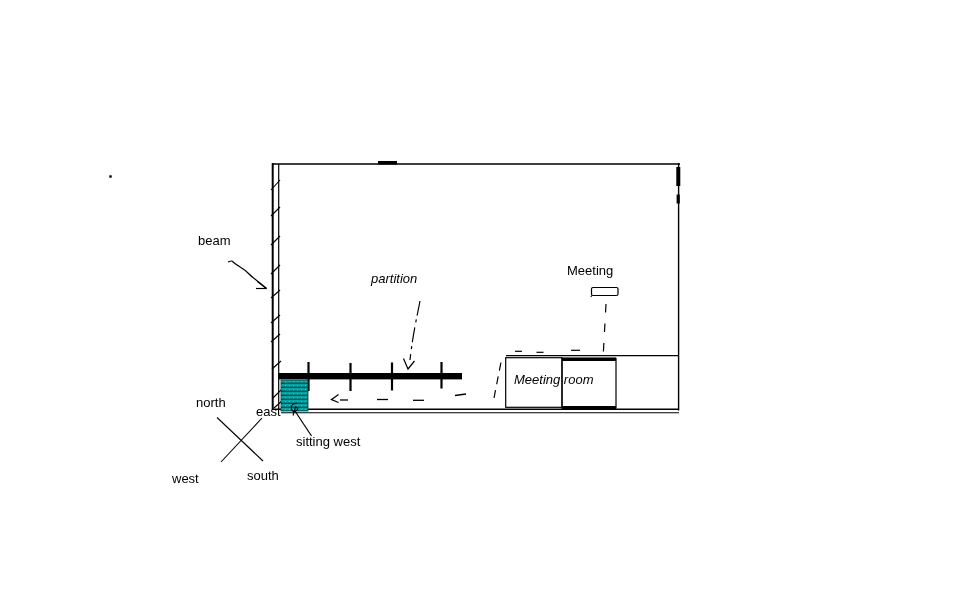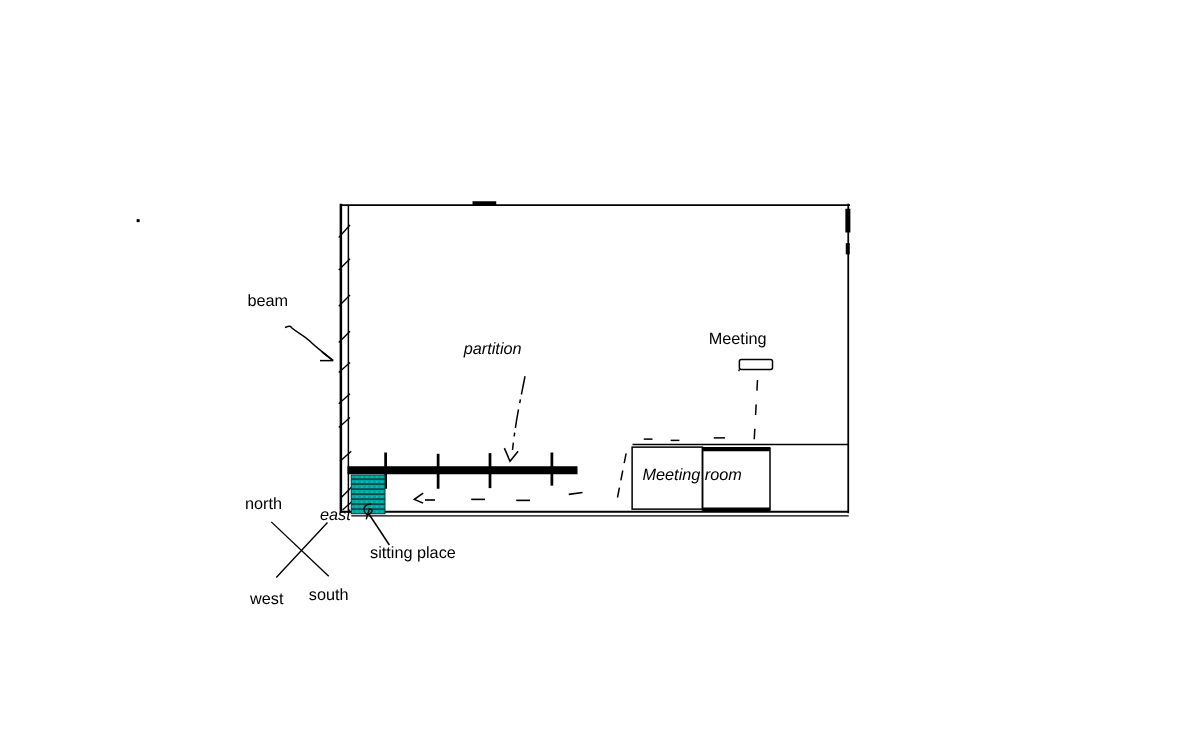--- a/index.html
+++ b/index.html
@@ -14,23 +14,23 @@
   .lbl {
     position:absolute;
     font:13px/15px "Liberation Sans", sans-serif;
     color:#000;
     white-space:nowrap;
   }
   #lbl-beam          { left:198px; top:233px; }
   #lbl-partition     { left:371px; top:271px;font-style:italic; }
   #lbl-maindoor      { left:567px; top:263px; }
   #lbl-meeting-room  { left:514px; top:372px;font-style:italic; }
-  #lbl-east          { left:256px; top:404px;font-style:italic; }
+  #lbl-east          { left:256px; top:404px; }
   #lbl-north         { left:196px; top:395px; }
-  #lbl-west          { left:172px; top:471px;margin-left:28px; }
+  #lbl-west          { left:172px; top:471px; }
   #lbl-south         { left:247px; top:468px; }
   #lbl-sitting-place { left:296px; top:434px; }
 </style>
 </head>
 <body>
 
 <div id="canvas">
 
   <svg id="drawing" width="955" height="591" viewBox="0 0 955 591">
 
@@ -130,21 +130,21 @@
   </svg>
 
   <span class="lbl" id="lbl-beam">beam</span>
 
   <span class="lbl" id="lbl-partition">partition</span>
 
   <span class="lbl" id="lbl-maindoor">Meeting</span>
 
   <span class="lbl" id="lbl-meeting-room">Meeting room</span>
 
-  <span class="lbl" id="lbl-sitting-place">sitting place</span>
+  <span class="lbl" id="lbl-sitting-place">sitting west</span>
 
   <span class="lbl" id="lbl-north">north</span>
 
   <span class="lbl" id="lbl-east">east</span>
 
   <span class="lbl" id="lbl-west">west</span>
 
   <span class="lbl" id="lbl-south">south</span>
 </div>
 

